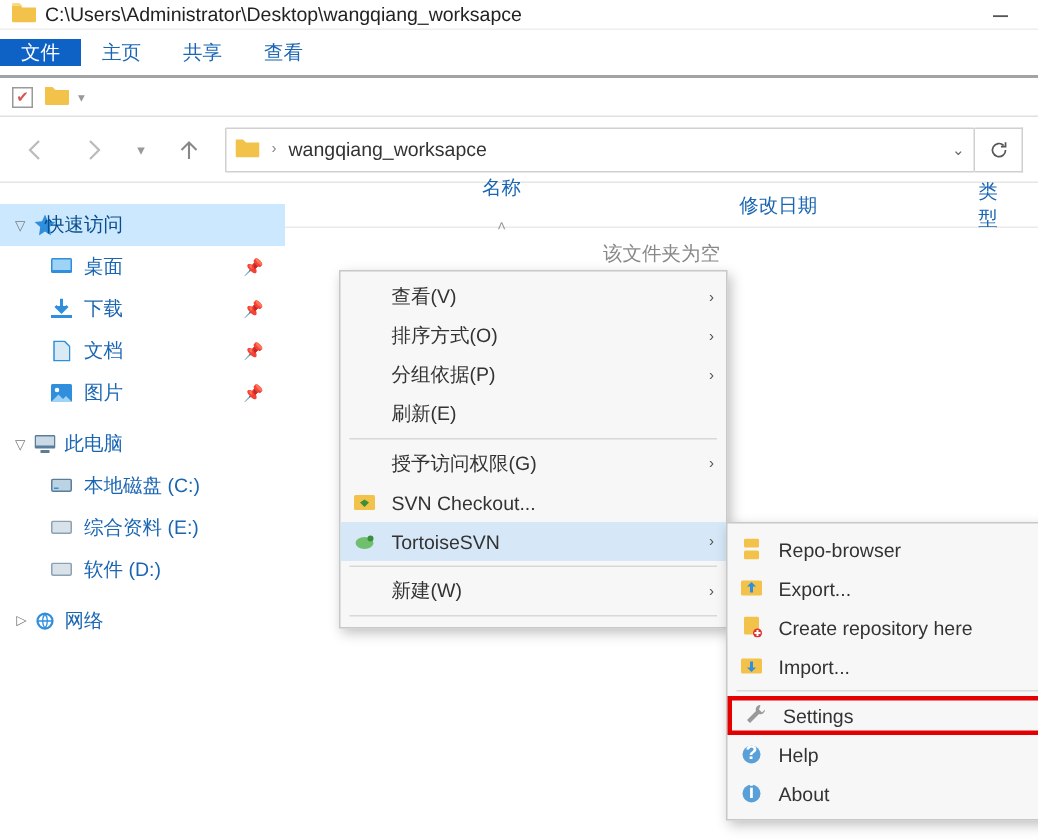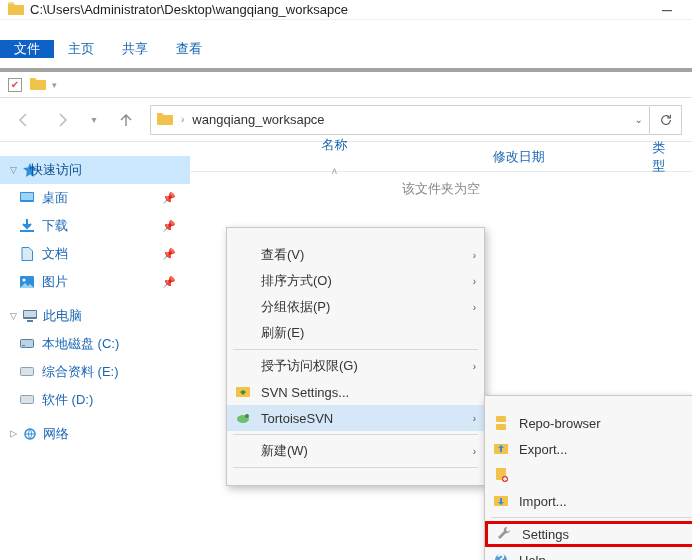--- a/index.html
+++ b/index.html
@@ -1,53 +1,53 @@
 <!DOCTYPE html>
 <html><head>
 <meta charset="utf-8">
 <style>
   * { box-sizing: border-box; margin: 0; padding: 0; font-family: "Segoe UI", "Microsoft YaHei", sans-serif; font-size: 13px; }
   body { width: 692px; height: 560px; background: #fff; color: #333; overflow: hidden; position: relative; }
   .titlebar { height: 20px; display: flex; align-items: center; padding: 0 8px; border-bottom: 1px solid #eee; }
   .titlebar .folder-icon-box { margin-right: 6px; }
   .titlebar .path { flex: 1; color: #222; font-size: 13px; }
-  .menubar { height: 32px; display: flex; align-items: flex-start; border-bottom: 4px solid #a3a3a3; margin-top: 20px; }
+  .menubar { height: 32px; display: flex; align-items: center; border-bottom: 2px solid #a3a3a3; }
   .menubar .item { padding: 0 14px; display: flex; align-items: center; color: #1a66b3; cursor: default; }
   .menubar .item.active { background: #0e62c6; color: #fff; }
   .ribbon-thin { height: 26px; display: flex; align-items: center; padding: 0 8px; border-bottom: 1px solid #e0e0e0; }
   .ribbon-thin .chk { width:14px;height:14px;border:1px solid #999; display:flex;align-items:center;justify-content:center;color:#d9534f;font-size:10px;margin-right:8px; }
   .ribbon-thin .mini-folder { margin-right:6px; }
   .navbar { height: 44px; display: flex; align-items: center; border-bottom: 1px solid #e5e5e5; padding: 0 10px; gap: 10px; }
   .navbtn { width:28px; height:28px; display:flex;align-items:center;justify-content:center;color:#bbb; border-radius:2px; }
   .navbtn svg { display:block; }
   .addressbox { flex:1; height:30px; border:1px solid #d0d0d0; border-radius:1px; display:flex; align-items:center; padding:0 6px; gap:8px; }
   .addressbox .folder-icon-box { color:#efc552; }
   .addressbox .crumb { color:#333; }
   .addressbox .chev { margin-left:auto; color:#666; font-size:10px; }
   .refreshbox { width:32px; height:30px; border:1px solid #d0d0d0; border-left:none; display:flex;align-items:center;justify-content:center; }
   .content { display:flex; height: calc(560px - 32px - 32px - 26px - 44px); }
   .sidebar { width:190px; padding-top:8px; }
   .side-item { height:28px; display:flex; align-items:center; padding: 0 14px; gap:8px; cursor: default; }
   .side-item > .label { color: #1a66b3; text-align: center; }
   .side-item.selected { background:#cce8ff; }
   .side-item.selected > .label { color:#0a4d8c; }
   .side-item .pin { margin-left:auto; color:#9aa7b7; font-size:11px; }
-  .side-item.indent { padding-left:20px; }
+  .side-item.indent { padding-left:34px; }
   .side-group-head { height:28px; display:flex; align-items:center; padding:0 10px; gap:6px; color:#1a66b3; margin-top:6px; }
   .side-group-head .tri { color:#7a7a7a; font-size:9px; }
   .main { flex:1; position:relative; }
   .col-headers { height:30px; display:flex; align-items:center; border-bottom:1px solid #eaeaea; color:#1a66b3; }
   .col-headers .col { padding:0 14px; display:flex; align-items:center; gap:6px; }
   .col-headers .col.name { width:290px;flex-direction:column; }
   .col-headers .col.date { width:160px; }
   .col-headers .sort-caret { color:#999; font-size:10px; }
   .empty-area { position:relative; height:100%; }
   .empty-text { text-align:center; color:#888; padding-top:8px; }
   
-  .ctx-menu { position:absolute; background:#f7f7f7; border:1px solid #c8c8c8; box-shadow:2px 3px 8px rgba(0,0,0,0.25); padding:14px 0;margin-top:47px; }
+  .ctx-menu { position:absolute; background:#f7f7f7; border:1px solid #c8c8c8; box-shadow:2px 3px 8px rgba(0,0,0,0.25); padding:4px 0; }
   .ctx-menu .row { height:26px; display:flex; align-items:center; padding:0 30px 0 34px; position:relative; white-space:nowrap; cursor:default; }
   .ctx-menu .row.sel { background:#d6e8f8; }
   .ctx-menu .row .ico { position:absolute; left:8px; width:16px; height:16px; display:flex;align-items:center;justify-content:center; }
   .ctx-menu .row .sub { position:absolute; right:8px; color:#555; font-size:10px; }
   .ctx-menu .sep { height:1px; background:#d8d8d8; margin:3px 6px; }
   .red-box { border:3px solid #e30000; }
   .folder-icon { width:16px; height:14px; }
   .icon-small { width:14px; height:14px; display:inline-flex; align-items:center; justify-content:center; }
 </style>
 </head>
@@ -257,21 +257,21 @@
       <span>授予访问权限(G)</span>
       <span class="sub">›</span>
     </div>
   <div class="row">
     <span class="ico">
         <svg width="14" height="14" viewBox="0 0 14 14">
           <rect fill="#f3c24a" width="14" height="10" y="2" rx="1"></rect>
           <path fill="#3a8f3a" d="M7 5v5l-3-3zM7 5v5l3-3z"></path>
         </svg>
       </span>
-    <span>SVN Settings...</span>
+    <span>SVN Checkout...</span>
   </div>
   <div class="row sel">
     <span class="ico">
         <svg width="14" height="14" viewBox="0 0 14 14">
           <ellipse fill="#6fbf6f" cx="7" cy="8" rx="6" ry="4"></ellipse>
           <circle fill="#3a8f3a" cx="11" cy="5" r="2"></circle>
         </svg>
       </span>
     <span>TortoiseSVN</span>
       <span class="sub">›</span>
@@ -304,20 +304,21 @@
     <span>Export...</span>
   </div>
   <div class="row">
     <span class="ico">
         <svg width="14" height="14" viewBox="0 0 14 14">
           <rect fill="#f3c24a" x="2" width="10" height="12" rx="1"></rect>
           <circle fill="#d33" cx="11" cy="11" r="3"></circle>
           <path stroke="#fff" stroke-width="1.3" d="M11 9v4M9 11h4"></path>
         </svg>
       </span>
+    <span>Create repository here</span>
   </div>
   <div class="row">
     <span class="ico">
         <svg width="14" height="14" viewBox="0 0 14 14">
           <rect fill="#f3c24a" width="14" height="10" y="2" rx="1"></rect>
           <path fill="#2f8fdc" d="M7 11L4 8h2V4h2v4h2z"></path>
         </svg>
       </span>
     <span>Import...</span>
   </div>

